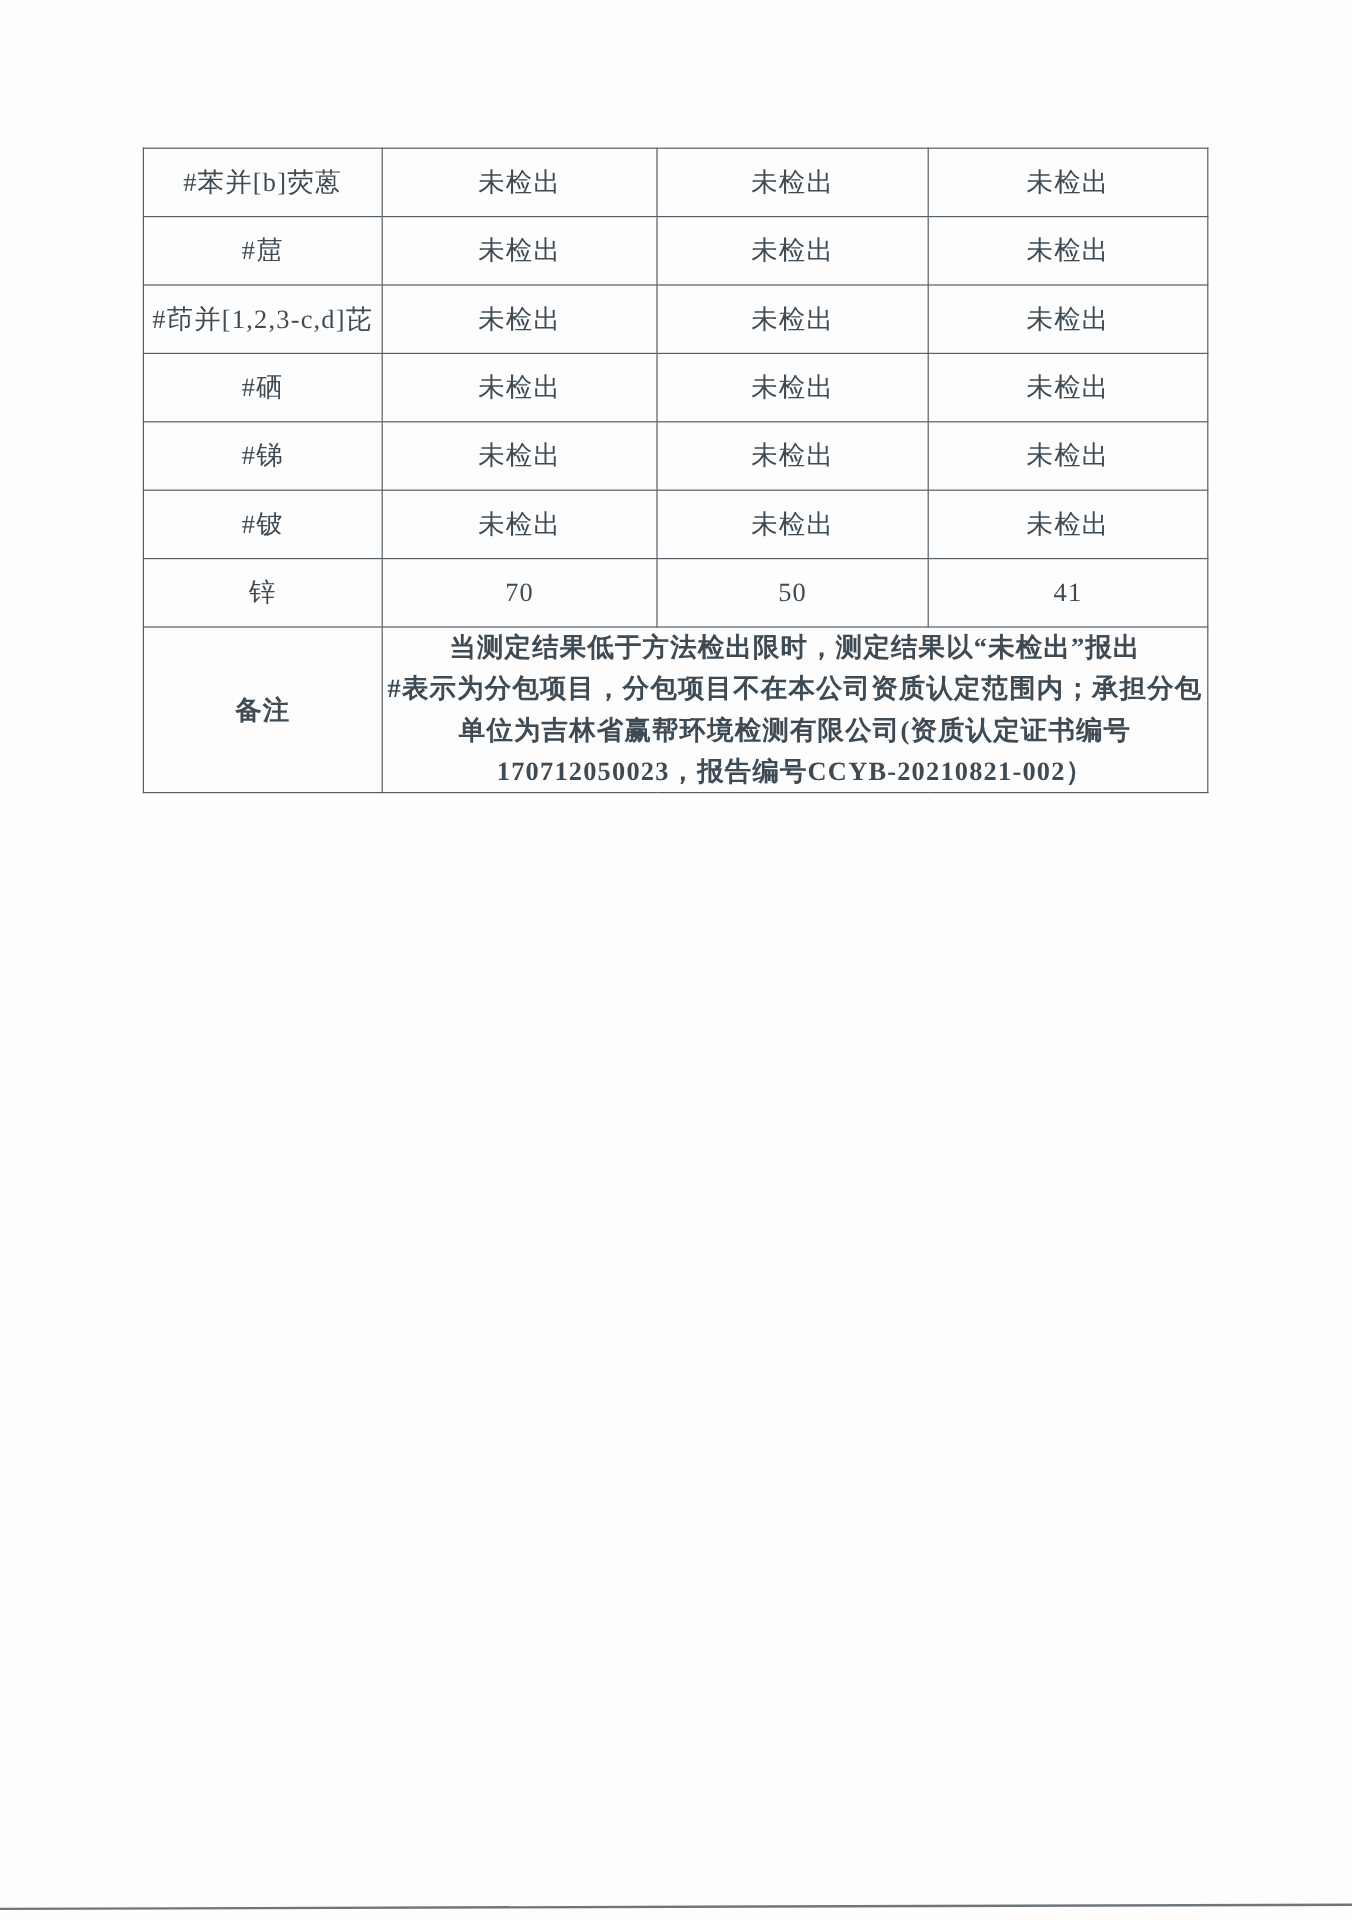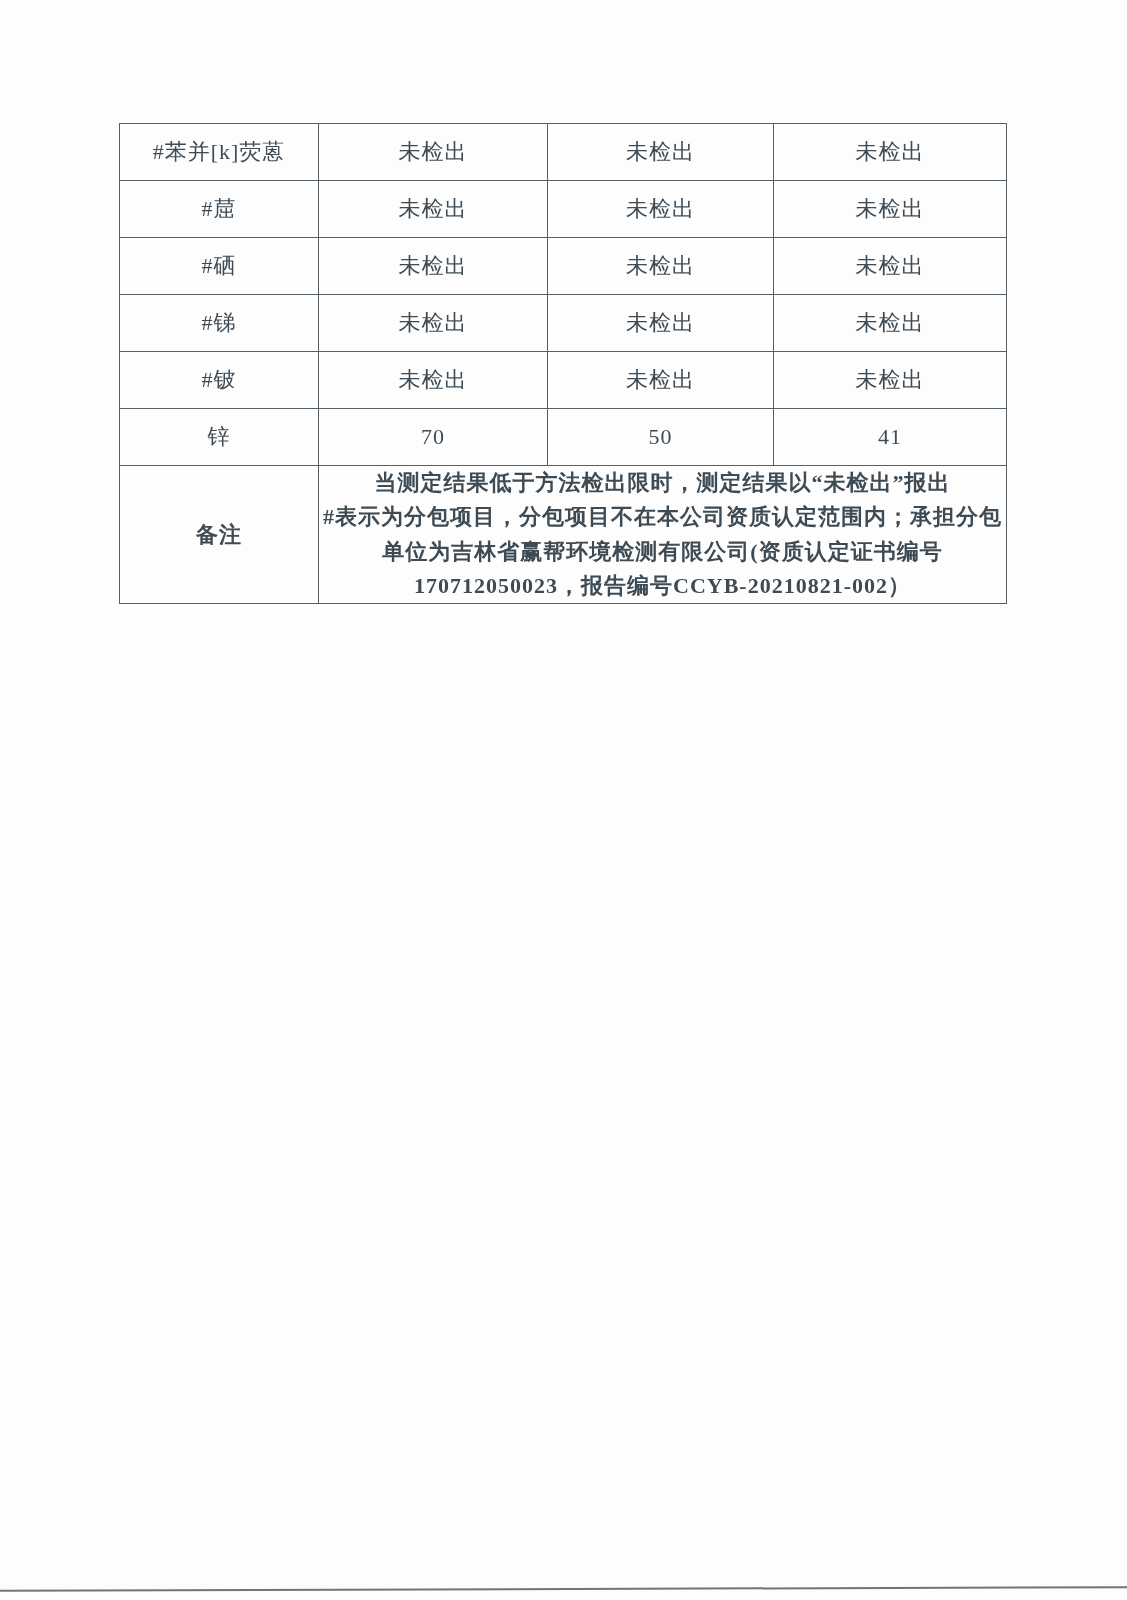--- a/index.html
+++ b/index.html
@@ -66,27 +66,33 @@
 
   <table class="report-table">
     <colgroup>
       <col style="width:199px">
       <col style="width:229px">
       <col style="width:226px">
       <col style="width:233px">
     </colgroup>
     <tbody>
       <tr>
-        <td class="param">#苯并[k]荧蒽</td>
+        <td class="param">#苯并[b]荧蒽</td>
         <td>未检出</td>
         <td>未检出</td>
         <td>未检出</td>
       </tr>
       <tr>
         <td class="param">#䓛</td>
+        <td>未检出</td>
+        <td>未检出</td>
+        <td>未检出</td>
+      </tr>
+      <tr>
+        <td class="param">#茚并[1,2,3-c,d]芘</td>
         <td>未检出</td>
         <td>未检出</td>
         <td>未检出</td>
       </tr>
       <tr>
         <td class="param">#硒</td>
         <td>未检出</td>
         <td>未检出</td>
         <td>未检出</td>
       </tr>

